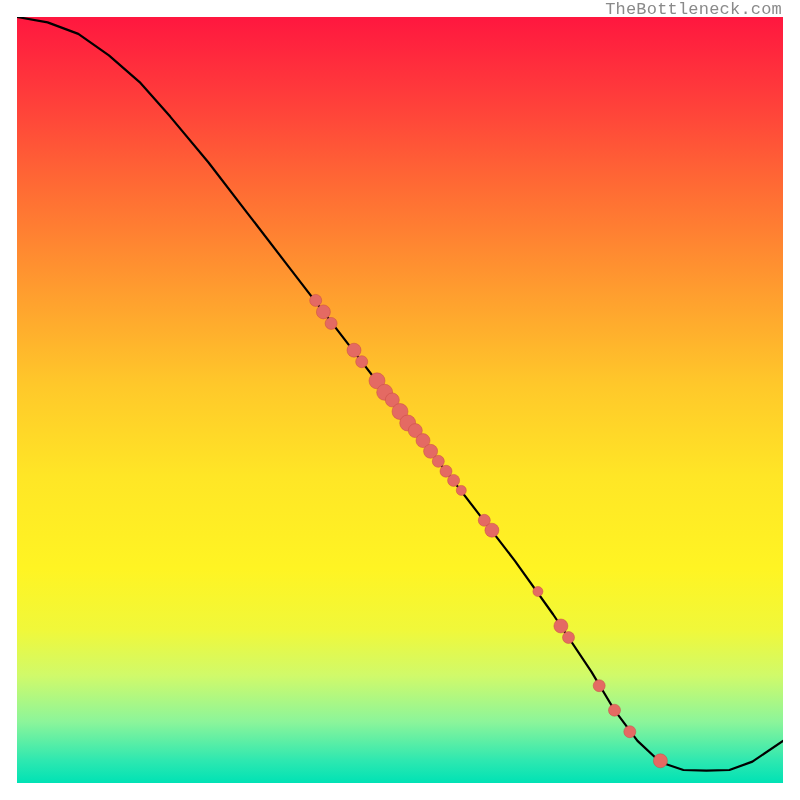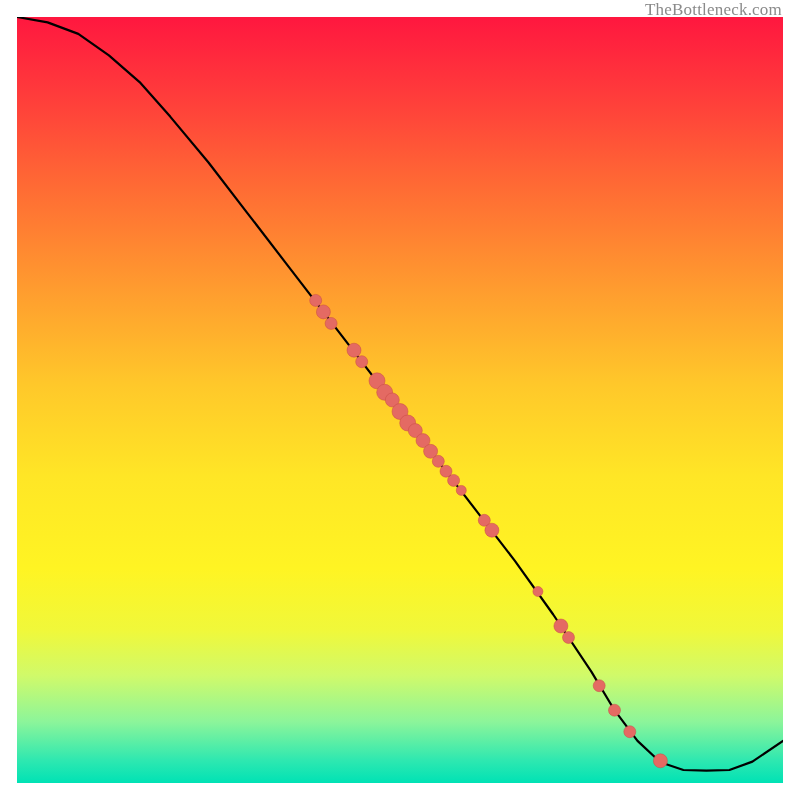--- a/index.html
+++ b/index.html
@@ -41,21 +41,21 @@
     left: 17px;
     top: 17px;
     width: 766px;
     height: 766px;
     pointer-events: none;
   }
   .watermark {
     position: absolute;
     top: 0px;
     right: 18px;
-    font-family: Liberation Serif, serif;
+    font-family: Liberation Mono, monospace;
     font-size: 17px;
     color: #8a8a8a;
     letter-spacing: 0.2px;
   }
 </style>
 </head>
 <body>
 <div class="container">
 
   <div class="plot-area"></div>

